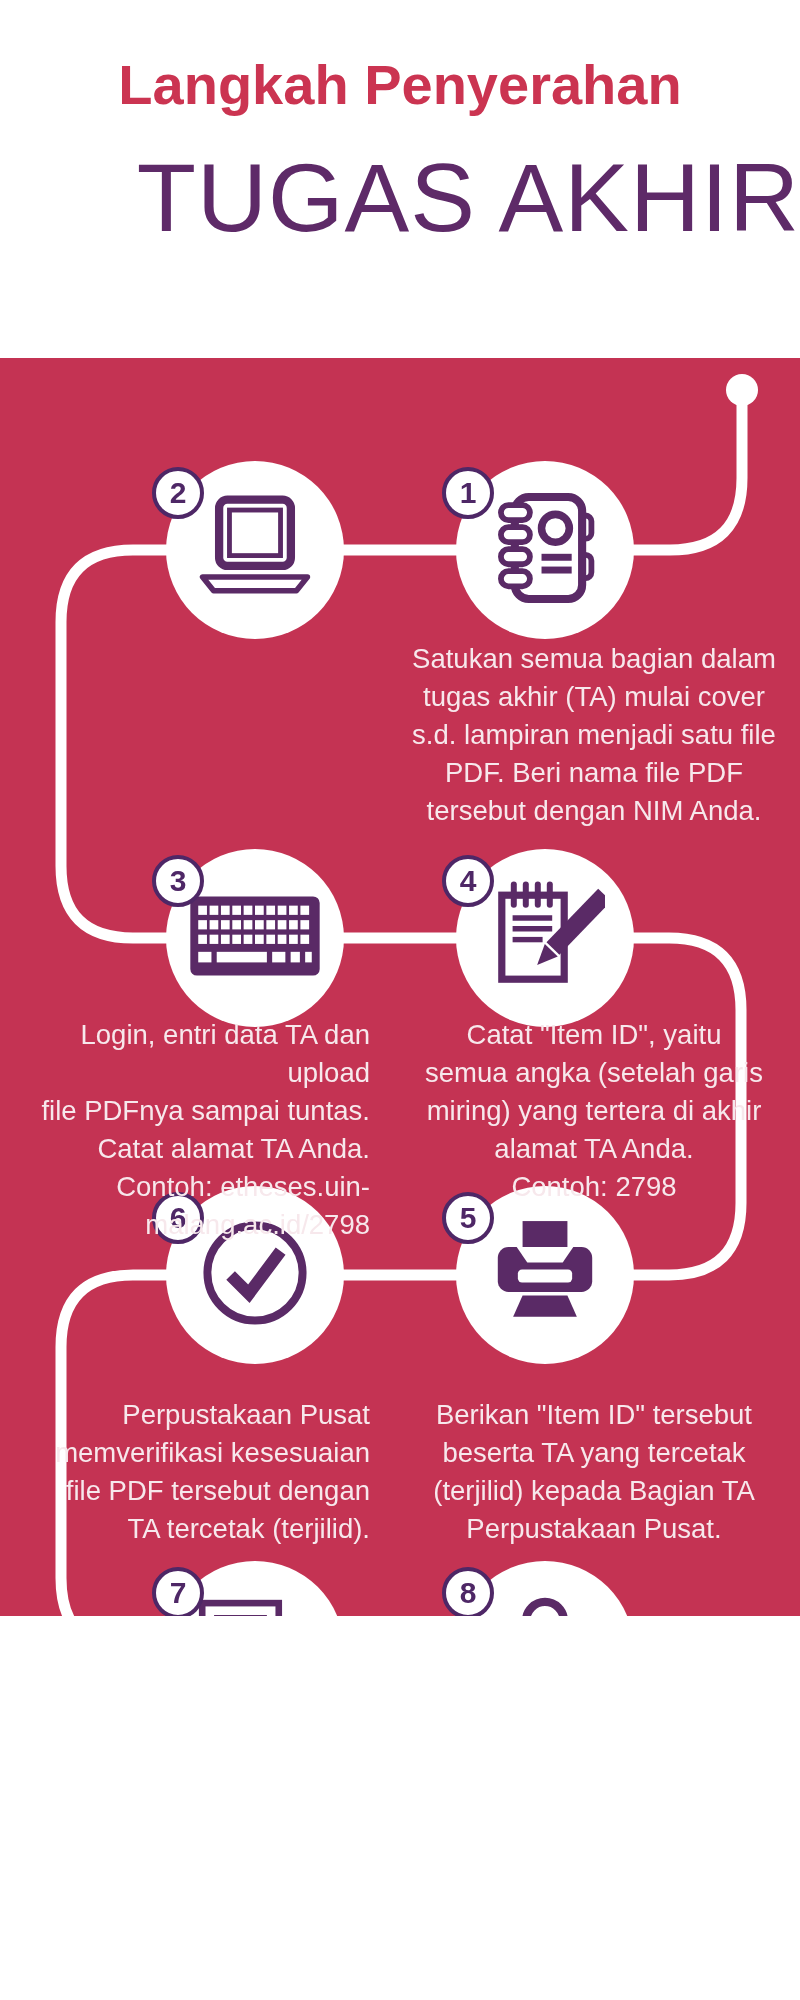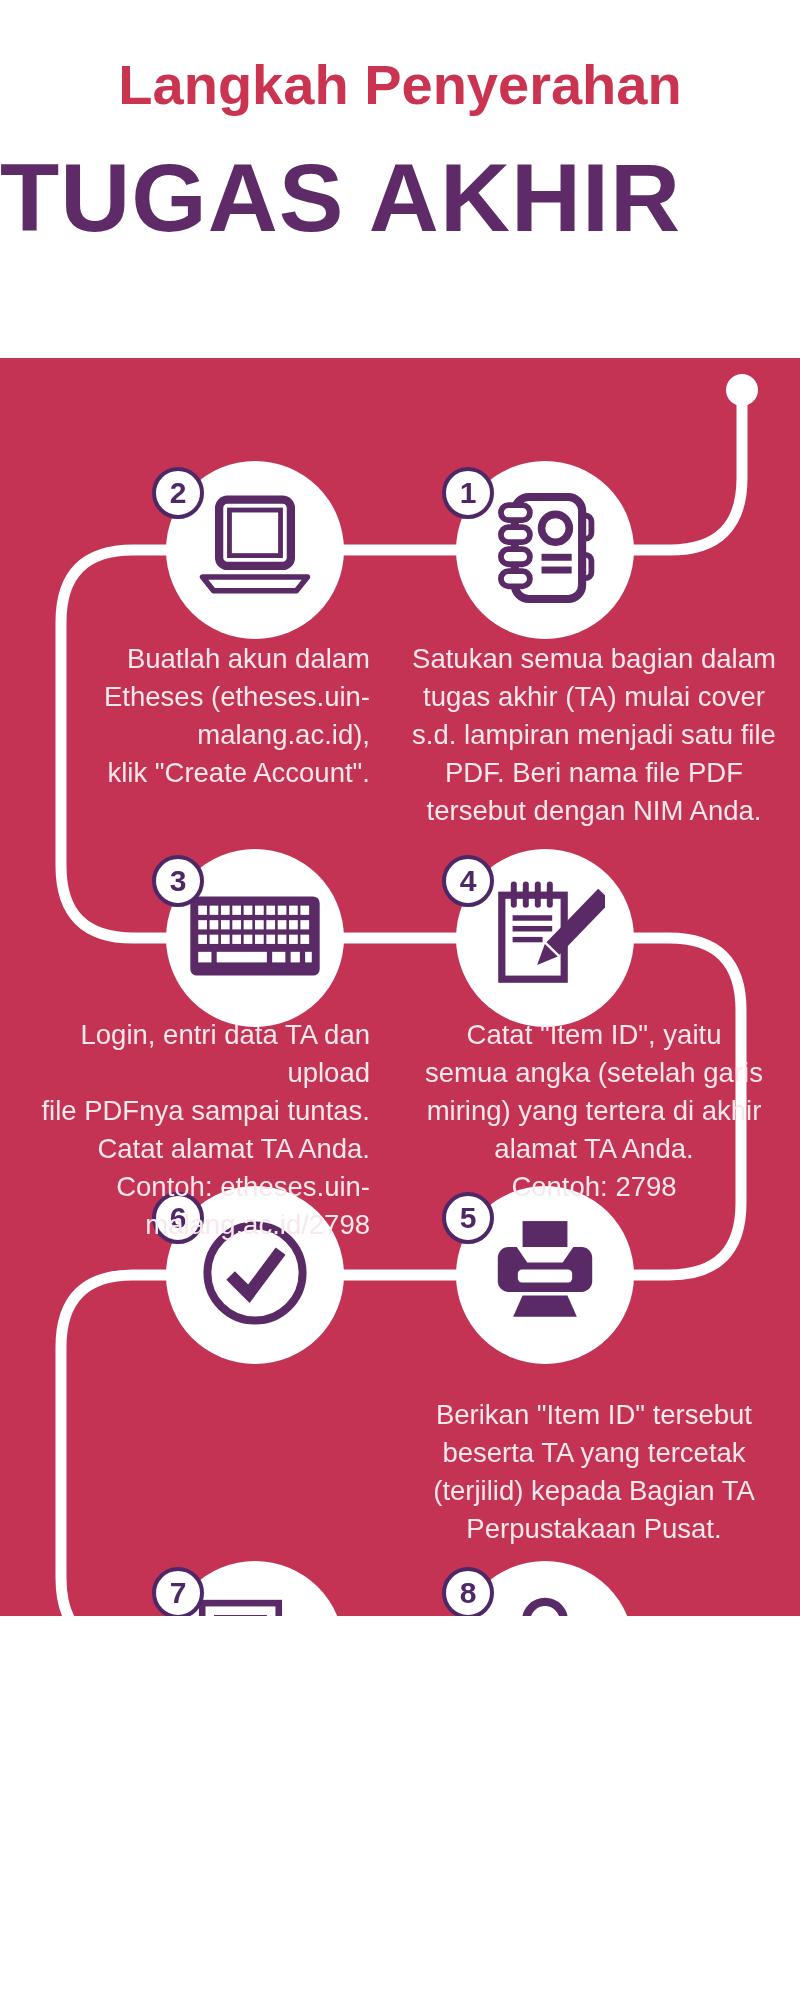--- a/index.html
+++ b/index.html
@@ -6,22 +6,22 @@
   #canvas{
     position:relative;width:800px;height:1616px;overflow:hidden;
     background:#ffffff;font-family:"Liberation Sans",sans-serif;
   }
   
   .hdr-small{
     position:absolute;left:0;top:52px;width:800px;text-align:center;
     font-size:56px;font-weight:700;color:#CB3451;letter-spacing:0px;
   }
   .hdr-big{
-    position:absolute;left:0;top:142px;width:800px;text-align:left;
-    font-size:97px;font-weight:700;color:#5E2A68;letter-spacing:1px;
+    position:absolute;left:0;top:142px;width:800px;text-align:right;
+    font-size:97px;font-weight:400;color:#5E2A68;letter-spacing:1px;
   }
   .hdr-sub{
     position:absolute;left:0;top:272px;width:800px;text-align:center;
     font-size:37px;font-weight:600;color:#5E2A68;
   }
   
   .panel{
     position:absolute;left:0;top:358px;width:800px;height:1642px;
     background:#C43353;
   }
@@ -205,37 +205,37 @@
   <div class="circle c-s8">
     <div class="badge">8</div>
     <span>
       <svg width="118" height="118" viewBox="0 0 100 100">
         <circle cx="50" cy="27" r="16" fill="none" stroke="#5A2A66" stroke-width="7"></circle>
         <path d="M44 41 L44 49 Q44 57 34 59 Q17 62 17 80 L17 86 Q17 91 22 91 L78 91 Q83 91 83 86 L83 80 Q83 62 66 59 Q56 57 56 49 L56 41" fill="none" stroke="#5A2A66" stroke-width="7" stroke-linejoin="round"></path>
       </svg>
     </span>
   </div>
 
-  <div class="stext col-left r1">Buatlah akun dalam
-Etheses (etheses.uin-
-malang.ac.id),
-klik "Create Account".</div>
   <div class="stext col-right r1">Satukan semua bagian dalam
 tugas akhir (TA) mulai cover
 s.d. lampiran menjadi satu file
 PDF. Beri nama file PDF
 tersebut dengan NIM Anda.</div>
   <div class="stext col-left r2">Login, entri data TA dan upload
 file PDFnya sampai tuntas.
 Catat alamat TA Anda.
 Contoh: etheses.uin-
 malang.ac.id/2798</div>
   <div class="stext col-right r2">Catat "Item ID", yaitu
 semua angka (setelah garis
 miring) yang tertera di akhir
 alamat TA Anda.
 Contoh: 2798</div>
+  <div class="stext col-left r3">Perpustakaan Pusat
+memverifikasi kesesuaian
+file PDF tersebut dengan
+TA tercetak (terjilid).</div>
   <div class="stext col-right r3">Berikan "Item ID" tersebut
 beserta TA yang tercetak
 (terjilid) kepada Bagian TA
 Perpustakaan Pusat.</div>
 
 </div>
 
 </body></html>

